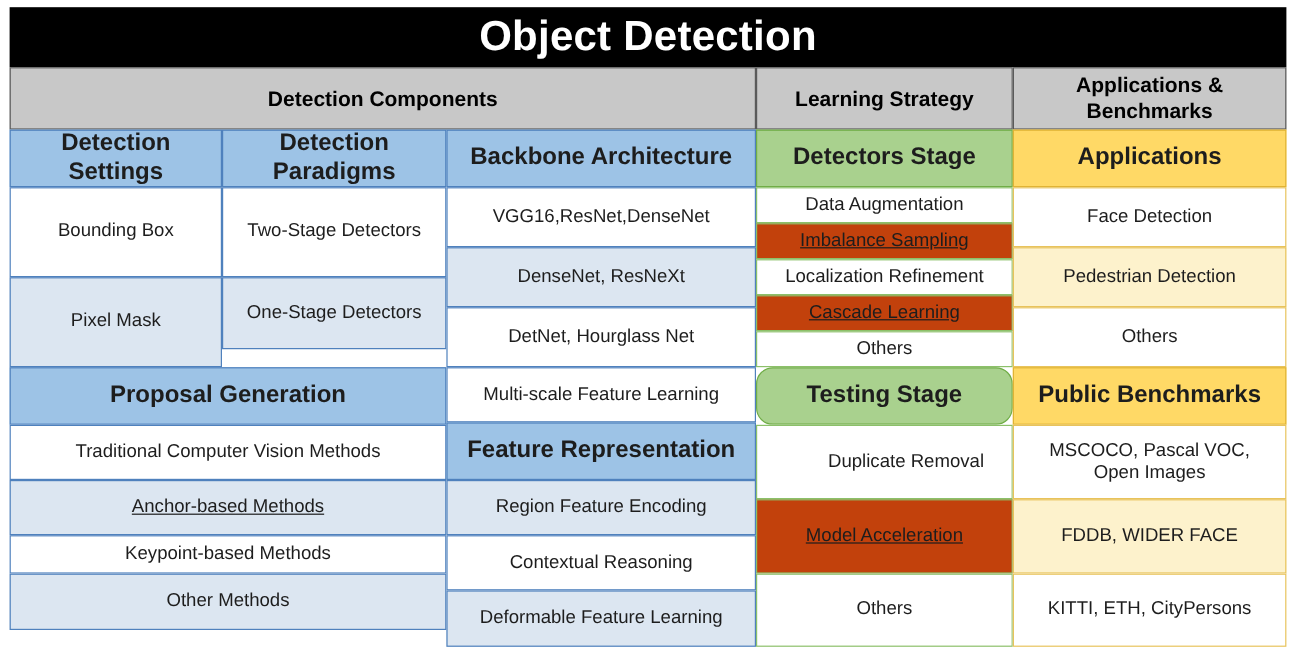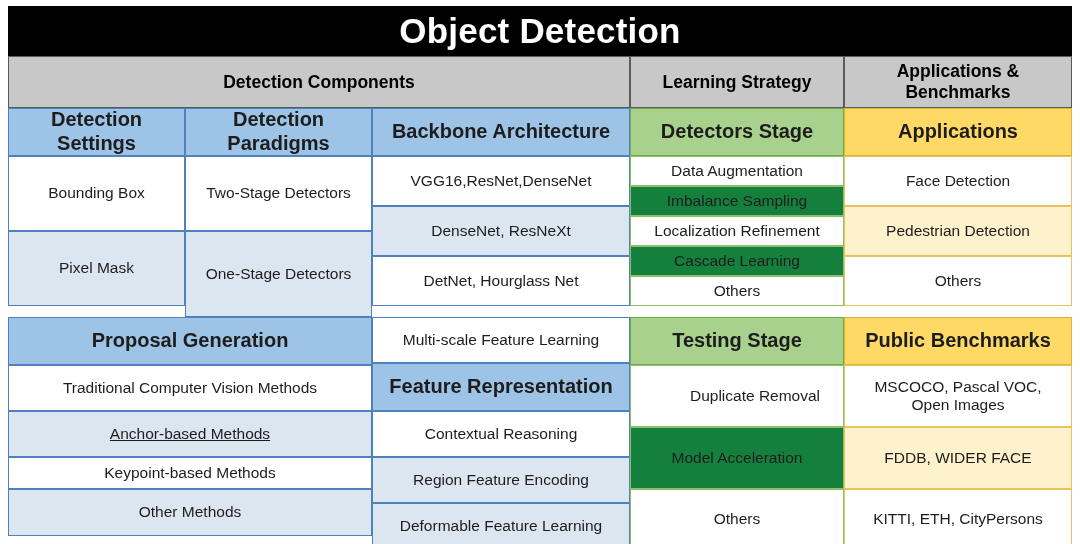--- a/index.html
+++ b/index.html
@@ -74,21 +74,21 @@
   .hdr-blue   { background: #9DC3E6; border: 1px solid #4f81bd; }
   .hdr-green  { background: #A9D18E; border: 1px solid #70ad47; }
   .hdr-yellow { background: #FFD966; border: 1px solid #e0b335; }
 
   .b-blue   { border: 1px solid #4f81bd; }
   .b-green  { border: 1px solid #8cc06a; }
   .b-yellow { border: 1px solid #e8c35c; }
 
   .fill-white  { background: #ffffff; }
   .fill-blue   { background: #DCE6F1; }
-  .fill-green  { background: #15803d; }
+  .fill-green  { background: #c2410c; text-decoration: underline; }
   .fill-yellow { background: #FDF2CC; }
 
   
   .stack {
     display: flex;
     flex-direction: column;
   }
   .stack > .cell { width: 100%; }
 
   .block { display: grid; grid-template-columns: 177px 187px 258px 214px 228px; }
@@ -113,21 +113,21 @@
 
     <div class="stack">
       <div class="cell hdr hdr-blue" style="height:48px;">Detection Settings</div>
       <div class="cell b-blue fill-white" style="height:75px;">Bounding Box</div>
       <div class="cell b-blue fill-blue" style="height:75px;">Pixel Mask</div>
     </div>
 
     <div class="stack">
       <div class="cell hdr hdr-blue" style="height:48px;">Detection Paradigms</div>
       <div class="cell b-blue fill-white" style="height:75px;">Two-Stage Detectors</div>
-      <div class="cell b-blue fill-blue" style="height:86px;">One-Stage Detectors</div>
+      <div class="cell b-blue fill-blue" style="height:60px;">One-Stage Detectors</div>
     </div>
 
     <div class="stack">
       <div class="cell hdr hdr-blue" style="height:48px;">Backbone Architecture</div>
       <div class="cell b-blue fill-white" style="height:50px;">VGG16,ResNet,DenseNet</div>
       <div class="cell b-blue fill-blue" style="height:50px;">DenseNet, ResNeXt</div>
       <div class="cell b-blue fill-white" style="height:50px;">DetNet, Hourglass Net</div>
     </div>
 
     <div class="stack">
@@ -153,27 +153,27 @@
       <div class="cell hdr hdr-blue" style="height:48px;">Proposal Generation</div>
       <div class="cell b-blue fill-white" style="height:46px;">Traditional Computer Vision Methods</div>
       <div class="cell b-blue fill-blue" style="height:46px;text-decoration:underline;">Anchor-based Methods</div>
       <div class="cell b-blue fill-white" style="height:32px;">Keypoint-based Methods</div>
       <div class="cell b-blue fill-blue" style="height:47px;">Other Methods</div>
     </div>
 
     <div class="stack">
       <div class="cell b-blue fill-white" style="height:46px;">Multi-scale Feature Learning</div>
       <div class="cell hdr hdr-blue" style="height:48px;">Feature Representation</div>
+      <div class="cell b-blue fill-blue" style="height:46px;">Region Feature Encoding</div>
       <div class="cell b-blue fill-white" style="height:46px;">Contextual Reasoning</div>
-      <div class="cell b-blue fill-blue" style="height:46px;">Region Feature Encoding</div>
       <div class="cell b-blue fill-blue" style="height:47px;">Deformable Feature Learning</div>
     </div>
 
     <div class="stack">
-      <div class="cell hdr hdr-green" style="height:48px;">Testing Stage</div>
+      <div class="cell hdr hdr-green" style="height:48px;border-radius:14px;">Testing Stage</div>
       <div class="cell b-green fill-white" style="height:62px;padding-left:42px;">Duplicate Removal</div>
       <div class="cell b-green fill-green" style="height:62px;">Model Acceleration</div>
       <div class="cell b-green fill-white" style="height:61px;">Others</div>
     </div>
 
     <div class="stack">
       <div class="cell hdr hdr-yellow" style="height:48px;">Public Benchmarks</div>
       <div class="cell b-yellow fill-white" style="height:62px; white-space: pre-line;">MSCOCO, Pascal VOC,
 Open Images</div>
       <div class="cell b-yellow fill-yellow" style="height:62px;">FDDB, WIDER FACE</div>

